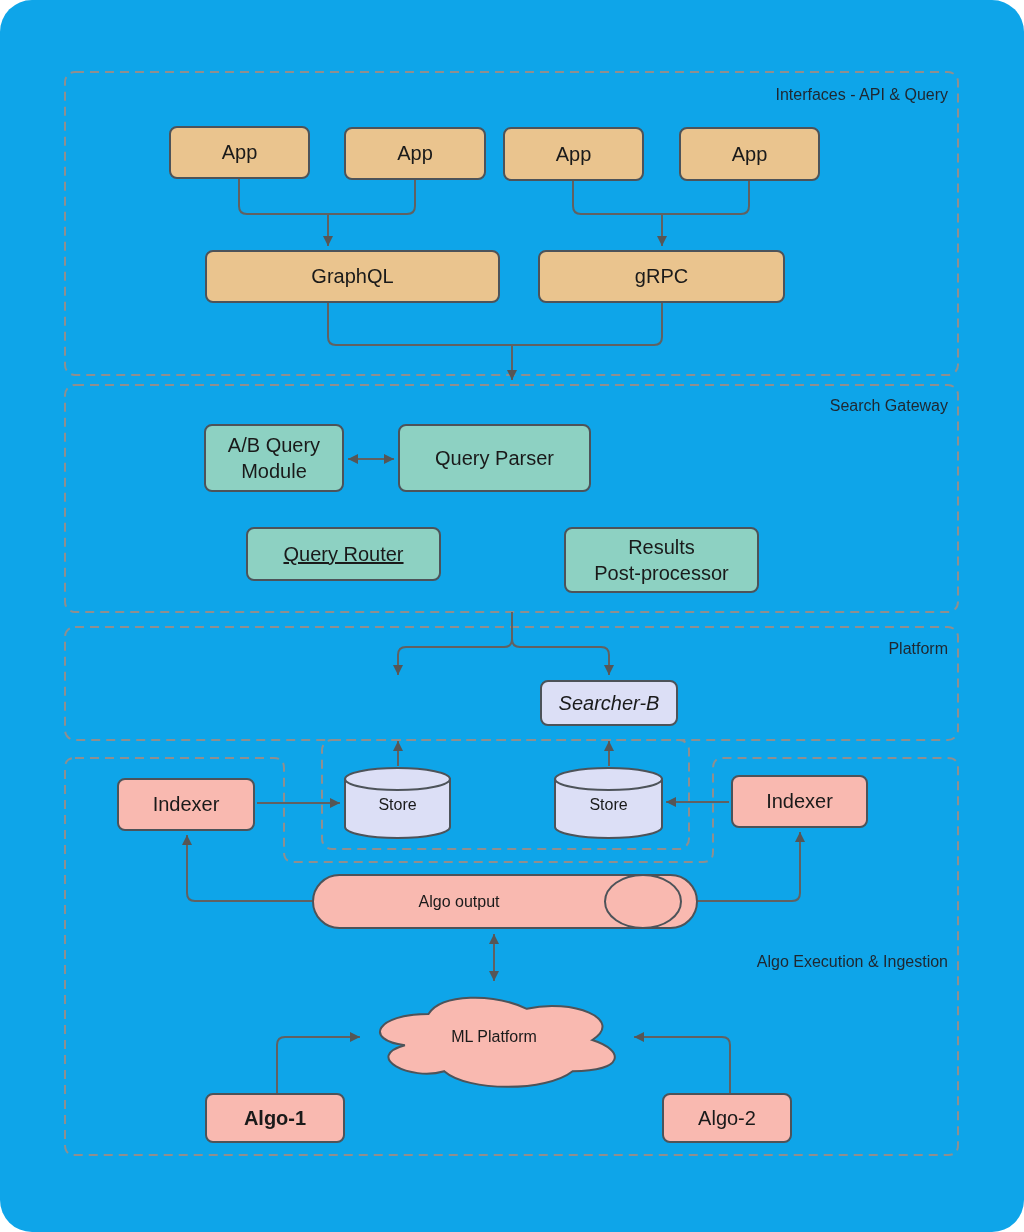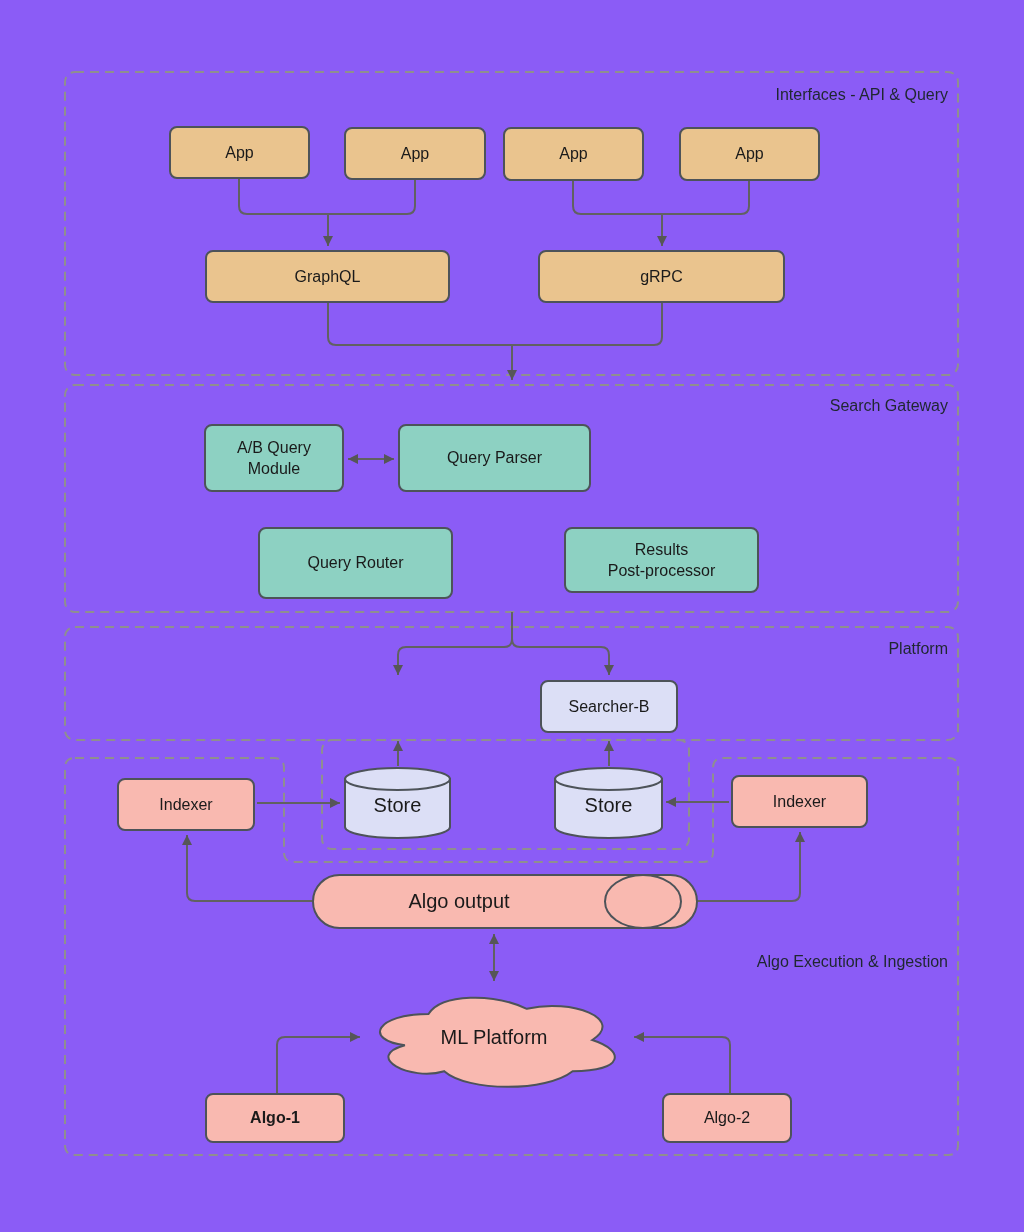--- a/index.html
+++ b/index.html
@@ -1,27 +1,27 @@
 <!DOCTYPE html>
 <html><head>
 <meta charset="utf-8">
 <style>
   html,body{margin:0;padding:0;background:#ffffff;}
-  #canvas{position:relative;width:1024px;height:1232px;background:#8b5cf6;overflow:hidden;
-          font-family:"Liberation Sans","DejaVu Sans",sans-serif;color:#1a1a1a;}
+  #canvas{position:relative;width:1024px;height:1232px;background:#0ea5e9;overflow:hidden;
+          font-family:"Liberation Sans","DejaVu Sans",sans-serif;color:#1a1a1a;border-radius:32px;}
   #layer-svg{position:absolute;left:0;top:0;width:1024px;height:1232px;}
   .node{position:absolute;box-sizing:border-box;border:2px solid #4d5359;border-radius:8px;
         display:flex;align-items:center;justify-content:center;text-align:center;
-        font-size:16px;line-height:1.32;white-space:pre-line;z-index:3;}
+        font-size:20px;line-height:1.32;white-space:pre-line;z-index:3;}
   .orange{background:#eac48e;}
   .teal{background:#8dd1c2;}
   .lavender{background:#dcdff6;}
   .pink{background:#f9b9b0;}
   .shape-label{position:absolute;display:flex;align-items:center;justify-content:center;
-        text-align:center;font-size:20px;z-index:3;background:transparent;pointer-events:none;}
+        text-align:center;font-size:16px;z-index:3;background:transparent;pointer-events:none;}
   .section-label{position:absolute;text-align:right;font-size:16px;color:#1f2730;z-index:2;}
   svg path,svg rect,svg ellipse{vector-effect:non-scaling-stroke;}
 </style>
 </head>
 <body>
 
 <div id="canvas">
 
   <svg id="layer-svg" viewBox="0 0 1024 1232">
     <defs>
@@ -86,31 +86,31 @@
 
   <div class="section-label" style="left:600px;top:86px;width:348px;">Interfaces - API &amp; Query</div>
   <div class="section-label" style="left:600px;top:397px;width:348px;">Search Gateway</div>
   <div class="section-label" style="left:600px;top:640px;width:348px;">Platform</div>
   <div class="section-label" style="left:600px;top:953px;width:348px;">Algo Execution &amp; Ingestion</div>
 
   <div class="node orange" style="left:169px;top:126px;width:141px;height:53px;">App</div>
   <div class="node orange" style="left:344px;top:127px;width:142px;height:53px;">App</div>
   <div class="node orange" style="left:503px;top:127px;width:141px;height:54px;">App</div>
   <div class="node orange" style="left:679px;top:127px;width:141px;height:54px;">App</div>
-  <div class="node orange" style="left:205px;top:250px;width:245px;height:53px;">GraphQL</div>
+  <div class="node orange" style="left:205px;top:250px;width:295px;height:53px;">GraphQL</div>
   <div class="node orange" style="left:538px;top:250px;width:247px;height:53px;">gRPC</div>
 
   <div class="node teal" style="left:204px;top:424px;width:140px;height:68px;">A/B Query
 Module</div>
   <div class="node teal" style="left:398px;top:424px;width:193px;height:68px;">Query Parser</div>
-  <div class="node teal" style="left:258px;top:527px;width:195px;height:72px;">Query Router</div>
+  <div class="node teal" style="left:246px;top:527px;width:195px;height:54px;text-decoration:underline;">Query Router</div>
   <div class="node teal" style="left:564px;top:527px;width:195px;height:66px;">Results
 Post-processor</div>
 
-  <div class="node lavender" style="left:540px;top:680px;width:138px;height:53px;">Searcher-B</div>
+  <div class="node lavender" style="left:540px;top:680px;width:138px;height:46px;font-style:italic;">Searcher-B</div>
 
   <div class="node pink" style="left:117px;top:778px;width:138px;height:53px;">Indexer</div>
   <div class="node pink" style="left:731px;top:775px;width:137px;height:53px;">Indexer</div>
   <div class="node pink" style="left:205px;top:1093px;width:140px;height:50px;font-weight:bold;">Algo-1</div>
   <div class="node pink" style="left:662px;top:1093px;width:130px;height:50px;">Algo-2</div>
 
   <div class="shape-label" style="left:345px;top:772px;width:105px;height:66px;">Store</div>
   <div class="shape-label" style="left:555px;top:772px;width:107px;height:66px;">Store</div>
   <div class="shape-label" style="left:313px;top:875px;width:292px;height:53px;">Algo output</div>
   <div class="shape-label" style="left:384px;top:1017px;width:220px;height:40px;">ML Platform</div>

